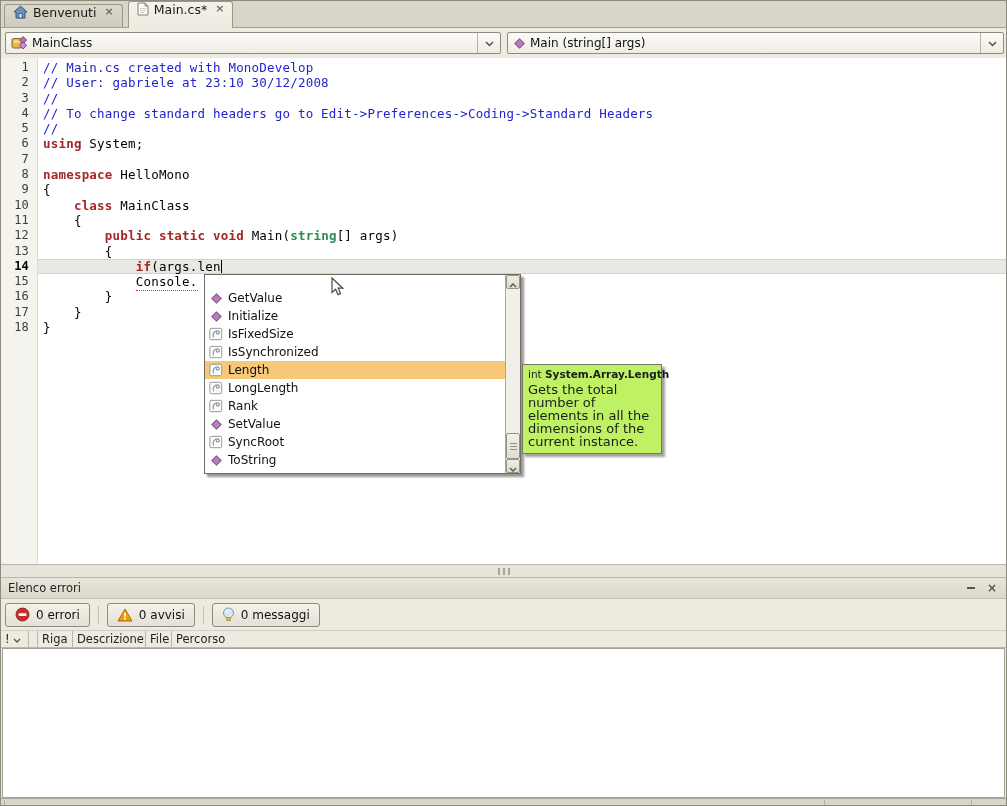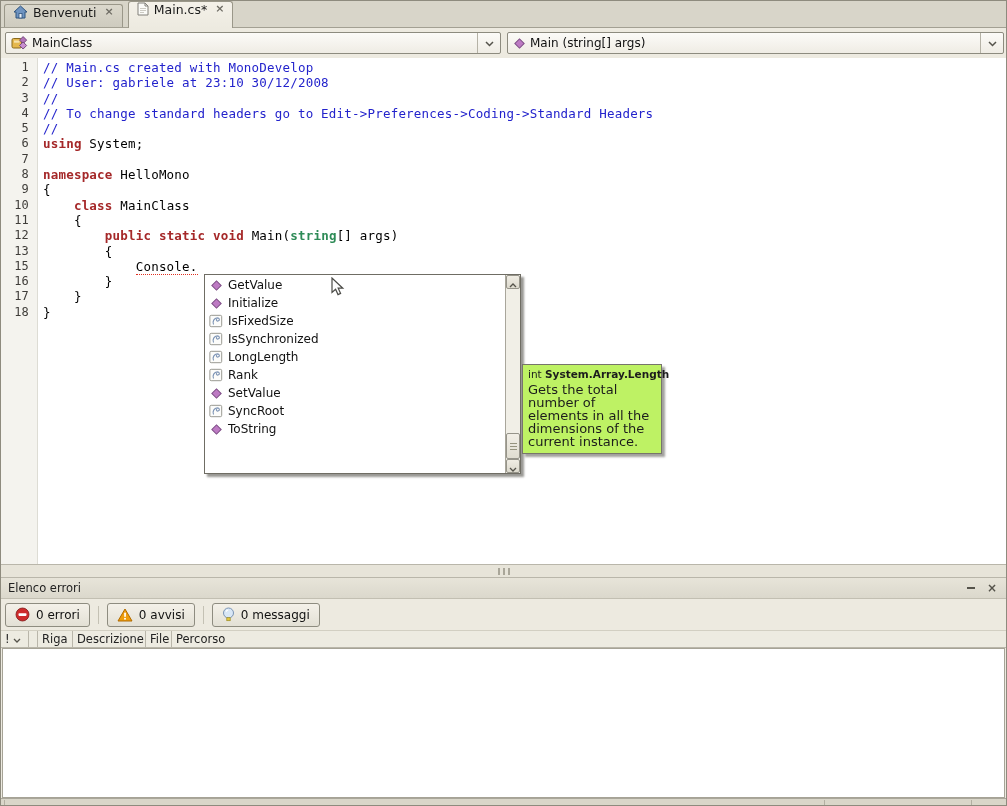--- a/index.html
+++ b/index.html
@@ -71,21 +71,21 @@
   .ep-body{height:150px;margin:0 1px;background:#fff;border:1px solid #A6A396;box-sizing:border-box;}
 
   
   .statusbar{position:absolute;left:0;top:797px;width:100%;height:9px;background:#D9D6C9;
     border-top:1px solid #A9A69A;box-sizing:border-box;}
   .sb-div{position:absolute;top:1px;bottom:1px;width:1px;background:#B2AFA2;}
 
   
   .popup{position:absolute;left:203px;top:273px;width:317px;height:200px;background:#fff;
     border:1px solid #6F6D64;box-shadow:3px 3px 2px rgba(70,68,60,0.55);box-sizing:border-box;z-index:10;}
-  .plist{position:absolute;left:0;top:0;right:15px;bottom:0;overflow:hidden;padding-top:1px;}
+  .plist{position:absolute;left:0;top:0;right:15px;bottom:0;overflow:hidden;padding-top:14px;}
   .pitem{display:flex;align-items:center;gap:5px;height:18px;padding-left:4px;font-size:12px;color:#111;}
   .pitem.selected{background:var(--selection);}
   .picon{display:flex;width:14px;justify-content:center;}
   .pscroll{position:absolute;top:0;right:0;bottom:0;width:15px;border-left:1px solid #A9A69B;background:#F1EFE7;box-sizing:border-box;}
   .sbtn{position:absolute;left:0;width:14px;height:14px;background:linear-gradient(#F0EDE4,#DCD9CD);
     border:1px solid #96948A;box-sizing:border-box;border-radius:2px;display:flex;align-items:center;justify-content:center;}
   .sbtn.up{top:0;}.sbtn.down{bottom:0;}
   .sthumb{position:absolute;left:0;width:14px;top:158px;height:26px;background:linear-gradient(#F2EFE7,#E0DDD1);
     border:1px solid #96948A;border-radius:2px;box-sizing:border-box;
     display:flex;flex-direction:column;align-items:center;justify-content:center;gap:2px;}
@@ -170,20 +170,21 @@
         <div class="code-row"><span class="ln">4</span><span class="code"><span class="tok-comment">// To change standard headers go to Edit-&gt;Preferences-&gt;Coding-&gt;Standard Headers</span></span></div>
         <div class="code-row"><span class="ln">5</span><span class="code"><span class="tok-comment">//</span></span></div>
         <div class="code-row"><span class="ln">6</span><span class="code"><span class="tok-keyword">using</span><span class="tok-plain"> System;</span></span></div>
         <div class="code-row"><span class="ln">7</span><span class="code"></span></div>
         <div class="code-row"><span class="ln">8</span><span class="code"><span class="tok-keyword">namespace</span><span class="tok-plain"> HelloMono</span></span></div>
         <div class="code-row"><span class="ln">9</span><span class="code"><span class="tok-plain">{</span></span></div>
         <div class="code-row"><span class="ln">10</span><span class="code"><span class="tok-plain">    </span><span class="tok-keyword">class</span><span class="tok-plain"> MainClass</span></span></div>
         <div class="code-row"><span class="ln">11</span><span class="code"><span class="tok-plain">    {</span></span></div>
         <div class="code-row"><span class="ln">12</span><span class="code"><span class="tok-plain">        </span><span class="tok-keyword">public</span><span class="tok-plain"> </span><span class="tok-keyword">static</span><span class="tok-plain"> </span><span class="tok-keyword">void</span><span class="tok-plain"> Main(</span><span class="tok-type">string</span><span class="tok-plain">[] args)</span></span></div>
         <div class="code-row"><span class="ln">13</span><span class="code"><span class="tok-plain">        {</span></span></div>
+        <div class="code-row current"><span class="ln">14</span><span class="code"><span class="tok-plain">            </span><span class="tok-keyword">if</span><span class="tok-plain">(args.len</span><span class="caret"></span></span></div>
         <div class="code-row"><span class="ln">15</span><span class="code"><span class="tok-plain">            </span><span class="tok-error">Console.</span></span></div>
         <div class="code-row"><span class="ln">16</span><span class="code"><span class="tok-plain">        }</span></span></div>
         <div class="code-row"><span class="ln">17</span><span class="code"><span class="tok-plain">    }</span></span></div>
         <div class="code-row"><span class="ln">18</span><span class="code"><span class="tok-plain">}</span></span></div>
       </div>
   </div>
 
   <div class="splitter">
       <i></i>
       <i></i>
@@ -297,20 +298,29 @@
         </div>
         <div class="pitem">
           <span class="picon">
             <svg width="14" height="14" viewBox="0 0 16 16">
               <rect x="1" y="1.5" width="13.5" height="13" rx="1.5" fill="#FCFCFA" stroke="#8B8B83"></rect>
               <path d="M5.2 12 C3.6 8.6 5.8 4.6 9.6 4.4 C12 4.4 12.6 7 10.8 7.8 C9.2 8.6 7.8 7.2 8.8 5.8" fill="none" stroke="#7D94B5" stroke-width="1.3"></path>
             </svg>
           </span>
           <span>IsSynchronized</span>
         </div>
+        <div class="pitem selected">
+          <span class="picon">
+            <svg width="14" height="14" viewBox="0 0 16 16">
+              <rect x="1" y="1.5" width="13.5" height="13" rx="1.5" fill="#FCFCFA" stroke="#8B8B83"></rect>
+              <path d="M5.2 12 C3.6 8.6 5.8 4.6 9.6 4.4 C12 4.4 12.6 7 10.8 7.8 C9.2 8.6 7.8 7.2 8.8 5.8" fill="none" stroke="#7D94B5" stroke-width="1.3"></path>
+            </svg>
+          </span>
+          <span>Length</span>
+        </div>
         <div class="pitem">
           <span class="picon">
             <svg width="14" height="14" viewBox="0 0 16 16">
               <rect x="1" y="1.5" width="13.5" height="13" rx="1.5" fill="#FCFCFA" stroke="#8B8B83"></rect>
               <path d="M5.2 12 C3.6 8.6 5.8 4.6 9.6 4.4 C12 4.4 12.6 7 10.8 7.8 C9.2 8.6 7.8 7.2 8.8 5.8" fill="none" stroke="#7D94B5" stroke-width="1.3"></path>
             </svg>
           </span>
           <span>LongLength</span>
         </div>
         <div class="pitem">

